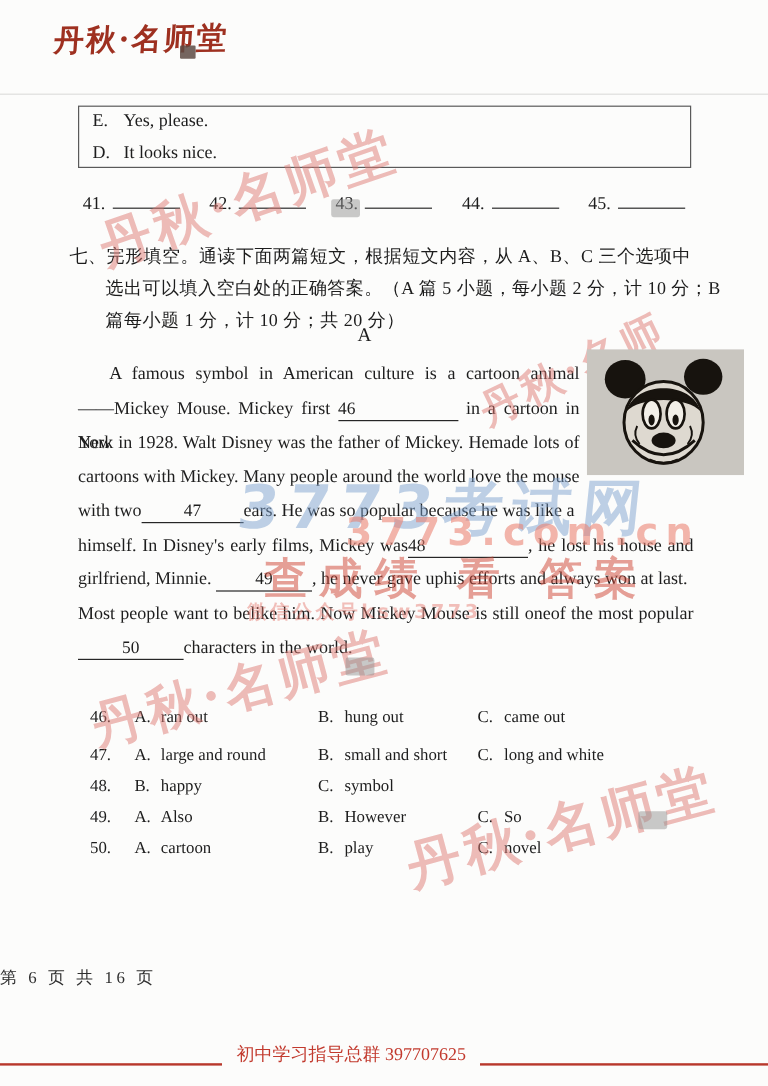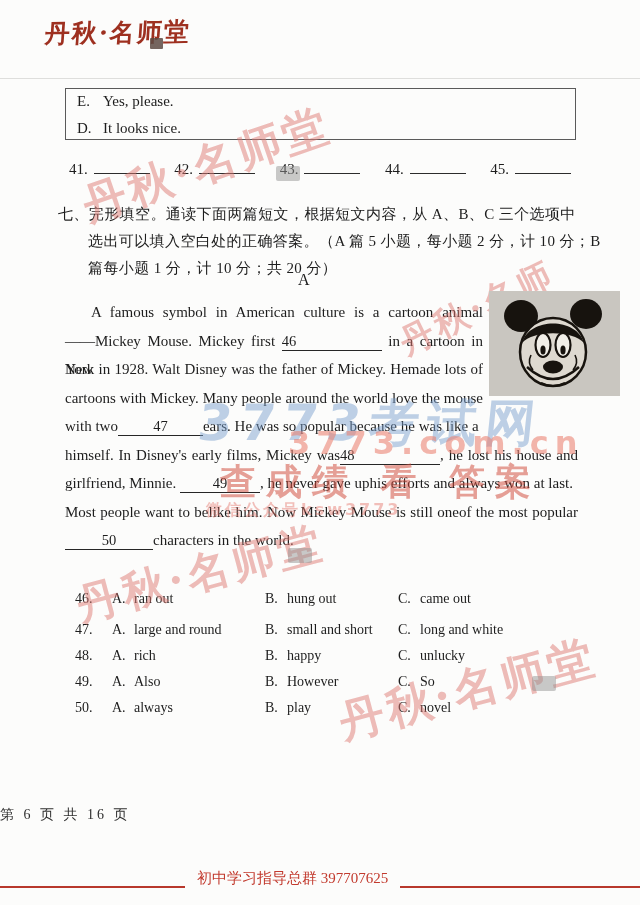--- a/index.html
+++ b/index.html
@@ -129,33 +129,32 @@
         <span class="opt"><span class="lab">C.</span><span>came out</span></span>
       </div>
       <div class="q-row">
         <span class="num">47.</span>
         <span class="opt"><span class="lab">A.</span><span>large and round</span></span>
         <span class="opt"><span class="lab">B.</span><span>small and short</span></span>
         <span class="opt"><span class="lab">C.</span><span>long and white</span></span>
       </div>
       <div class="q-row">
         <span class="num">48.</span>
-        <span class="opt"><span class="lab">A.</span><span>rich</span></span>
         <span class="opt"><span class="lab">B.</span><span>happy</span></span>
-        <span class="opt"><span class="lab">C.</span><span>unlucky</span></span>
+        <span class="opt"><span class="lab">C.</span><span>symbol</span></span>
       </div>
       <div class="q-row">
         <span class="num">49.</span>
         <span class="opt"><span class="lab">A.</span><span>Also</span></span>
         <span class="opt"><span class="lab">B.</span><span>However</span></span>
         <span class="opt"><span class="lab">C.</span><span>So</span></span>
       </div>
       <div class="q-row">
         <span class="num">50.</span>
-        <span class="opt"><span class="lab">A.</span><span>always</span></span>
+        <span class="opt"><span class="lab">A.</span><span>cartoon</span></span>
         <span class="opt"><span class="lab">B.</span><span>play</span></span>
         <span class="opt"><span class="lab">C.</span><span>novel</span></span>
       </div>
     </div>
 
   <div class="page-num">第 6 页 共 16 页</div>
   <div class="bottom-bar">
     <div class="bar-line-left"></div>
     <div class="bar-text">初中学习指导总群 397707625</div>
     <div class="bar-line-right"></div>

